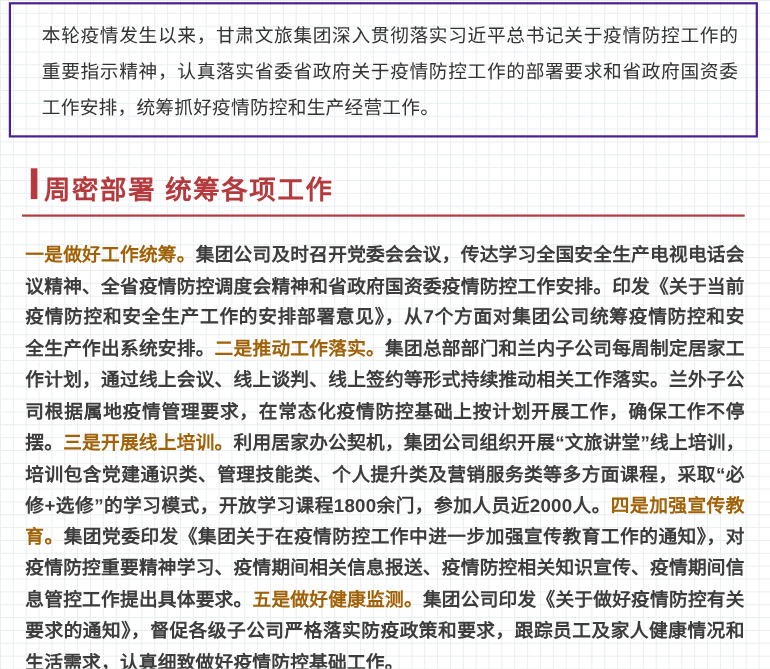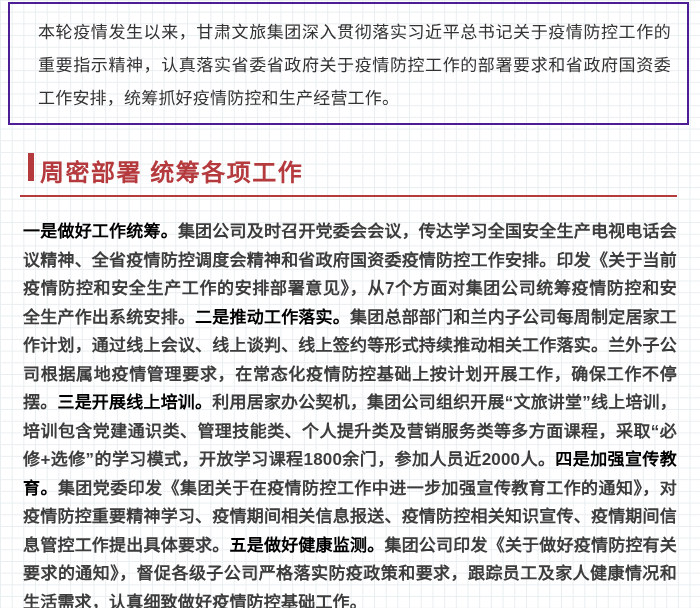--- a/index.html
+++ b/index.html
@@ -68,21 +68,21 @@
   .article-body {
     margin: 21px 23px 0 23px;
     font-size: 17px;
     line-height: 28.5px;
     color: #3d3d3d;
     text-align: justify;
     letter-spacing: 0.2px;
   }
   .seg-bold {
     font-weight: bold;
-    color: #000000;
+    color: #a16207;
   }
   .seg-normal {
     font-weight: bold;
   }
 </style>
 </head>
 <body>
 
 <div class="intro-box">
   <p class="intro-text">本轮疫情发生以来，甘肃文旅集团深入贯彻落实习近平总书记关于疫情防控工作的重要指示精神，认真落实省委省政府关于疫情防控工作的部署要求和省政府国资委工作安排，统筹抓好疫情防控和生产经营工作。</p>

